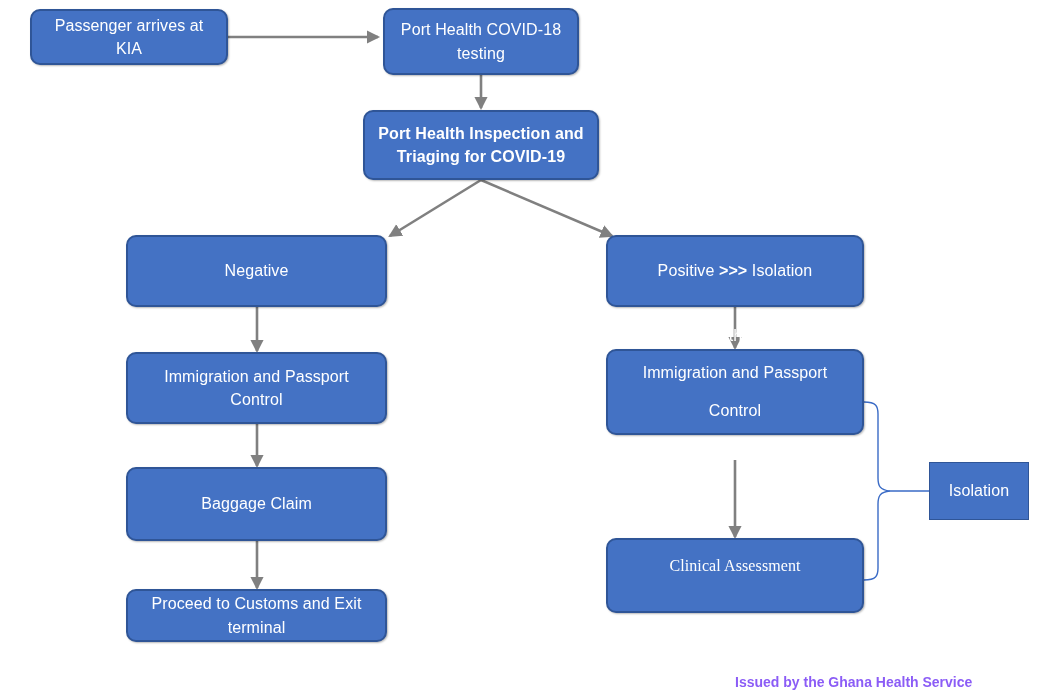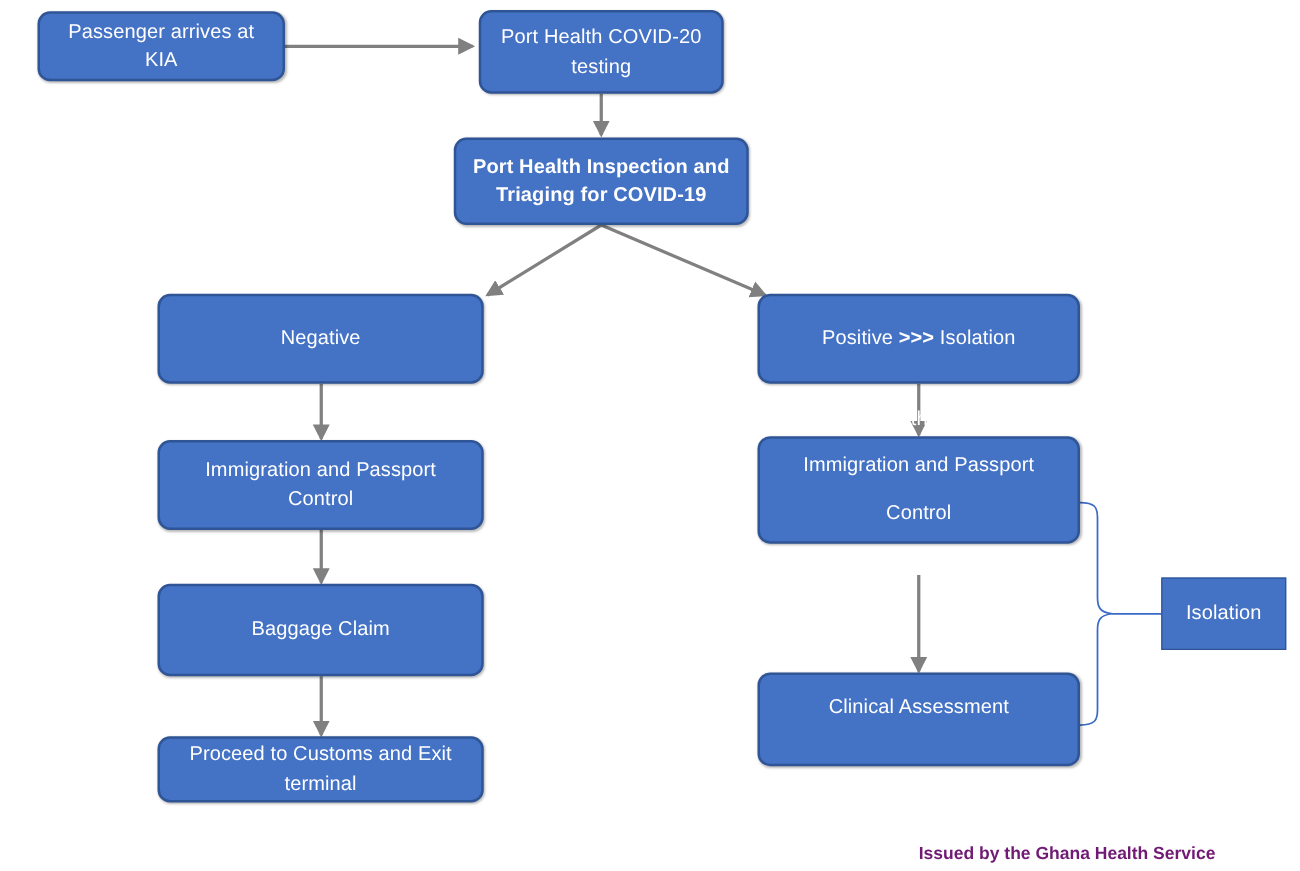--- a/index.html
+++ b/index.html
@@ -70,21 +70,21 @@
     top: 0;
     width: 1040px;
     height: 697px;
     z-index: 2;
     pointer-events: none;
   }
   .footer {
     position: absolute;
     font-size: 14px;
     font-weight: bold;
-    color: #701a75;
+    color: #8b5cf6;
     white-space: nowrap;
     z-index: 4;
   }
 </style>
 </head>
 <body>
 
 <div id="canvas">
 
   <svg id="edges" viewBox="0 0 1040 697" xmlns="http://www.w3.org/2000/svg">
@@ -117,21 +117,21 @@
                C 878,576 876,580 864,580"></path>
       <line x1="890" y1="491" x2="929" y2="491"></line>
     </g>
   </svg>
 
   <div class="node" style="left:30px; top:9px; width:198px; height:56px;">
     <span class="txt">Passenger arrives at KIA</span>
   </div>
 
   <div class="node" style="left:383px; top:8px; width:196px; height:67px;">
-    <span class="txt">Port Health COVID-20
+    <span class="txt">Port Health COVID-18
 testing</span>
   </div>
 
   <div class="node" style="left:363px; top:110px; width:236px; height:70px;font-weight:bold;">
     <span class="txt">Port Health  Inspection and
 Triaging for COVID-19</span>
   </div>
 
   <div class="node" style="left:126px; top:235px; width:261px; height:72px;">
     <span class="txt">Negative</span>
@@ -153,21 +153,21 @@
     <span class="txt">Proceed to Customs and Exit
 terminal</span>
   </div>
 
   <div class="node spaced" style="left:606px; top:349px; width:258px; height:86px;">
     <span class="txt">Port Health-Assisted
 Immigration and Passport Control
 Baggage Claim</span>
   </div>
 
-  <div class="node top-text" style="left:606px; top:538px; width:258px; height:75px;">
+  <div class="node top-text" style="left:606px; top:538px; width:258px; height:75px;font-family:Liberation Serif, serif;">
     <span class="txt">Clinical Assessment</span>
   </div>
 
   <div class="node square" style="left:929px; top:462px; width:100px; height:58px;">
     <span class="txt">Isolation</span>
   </div>
 
   <div class="footer" style="left:735px; top:674px;">
     <span>Issued by the Ghana Health Service</span>
   </div>

